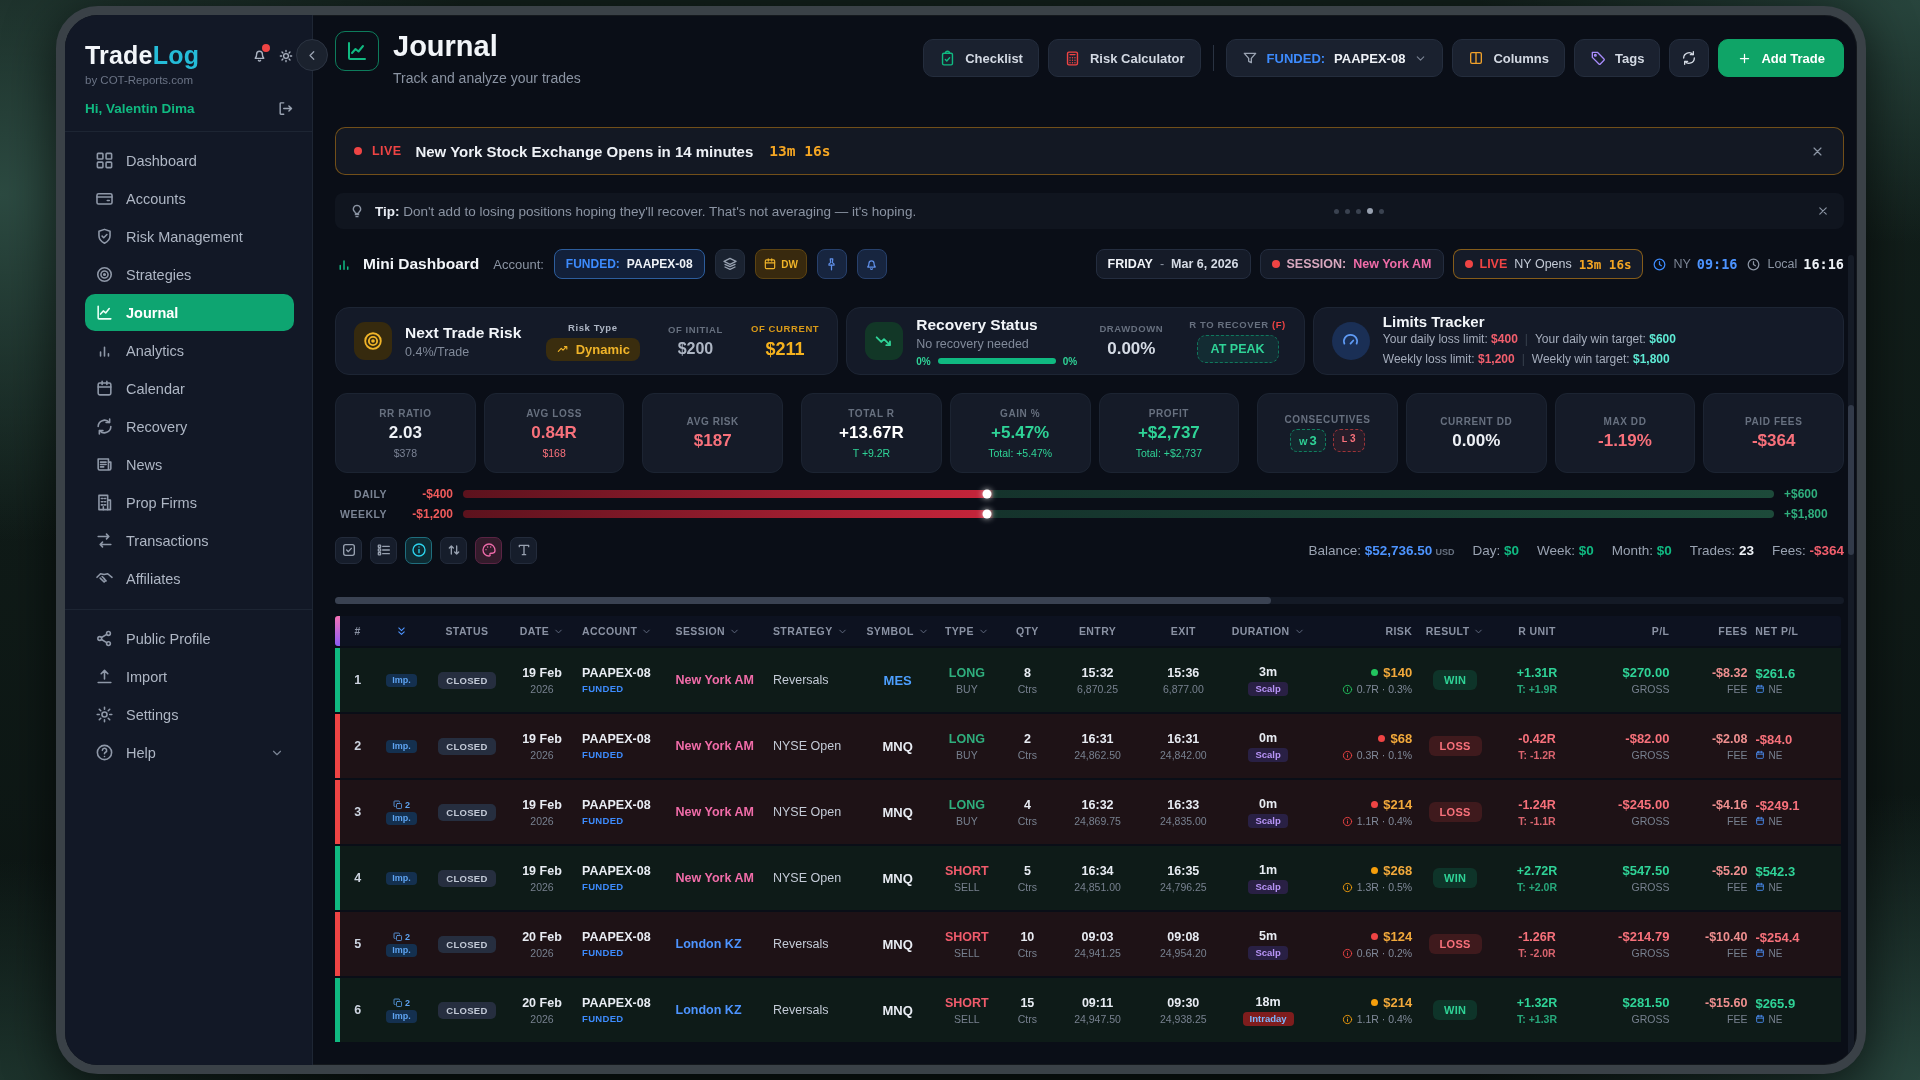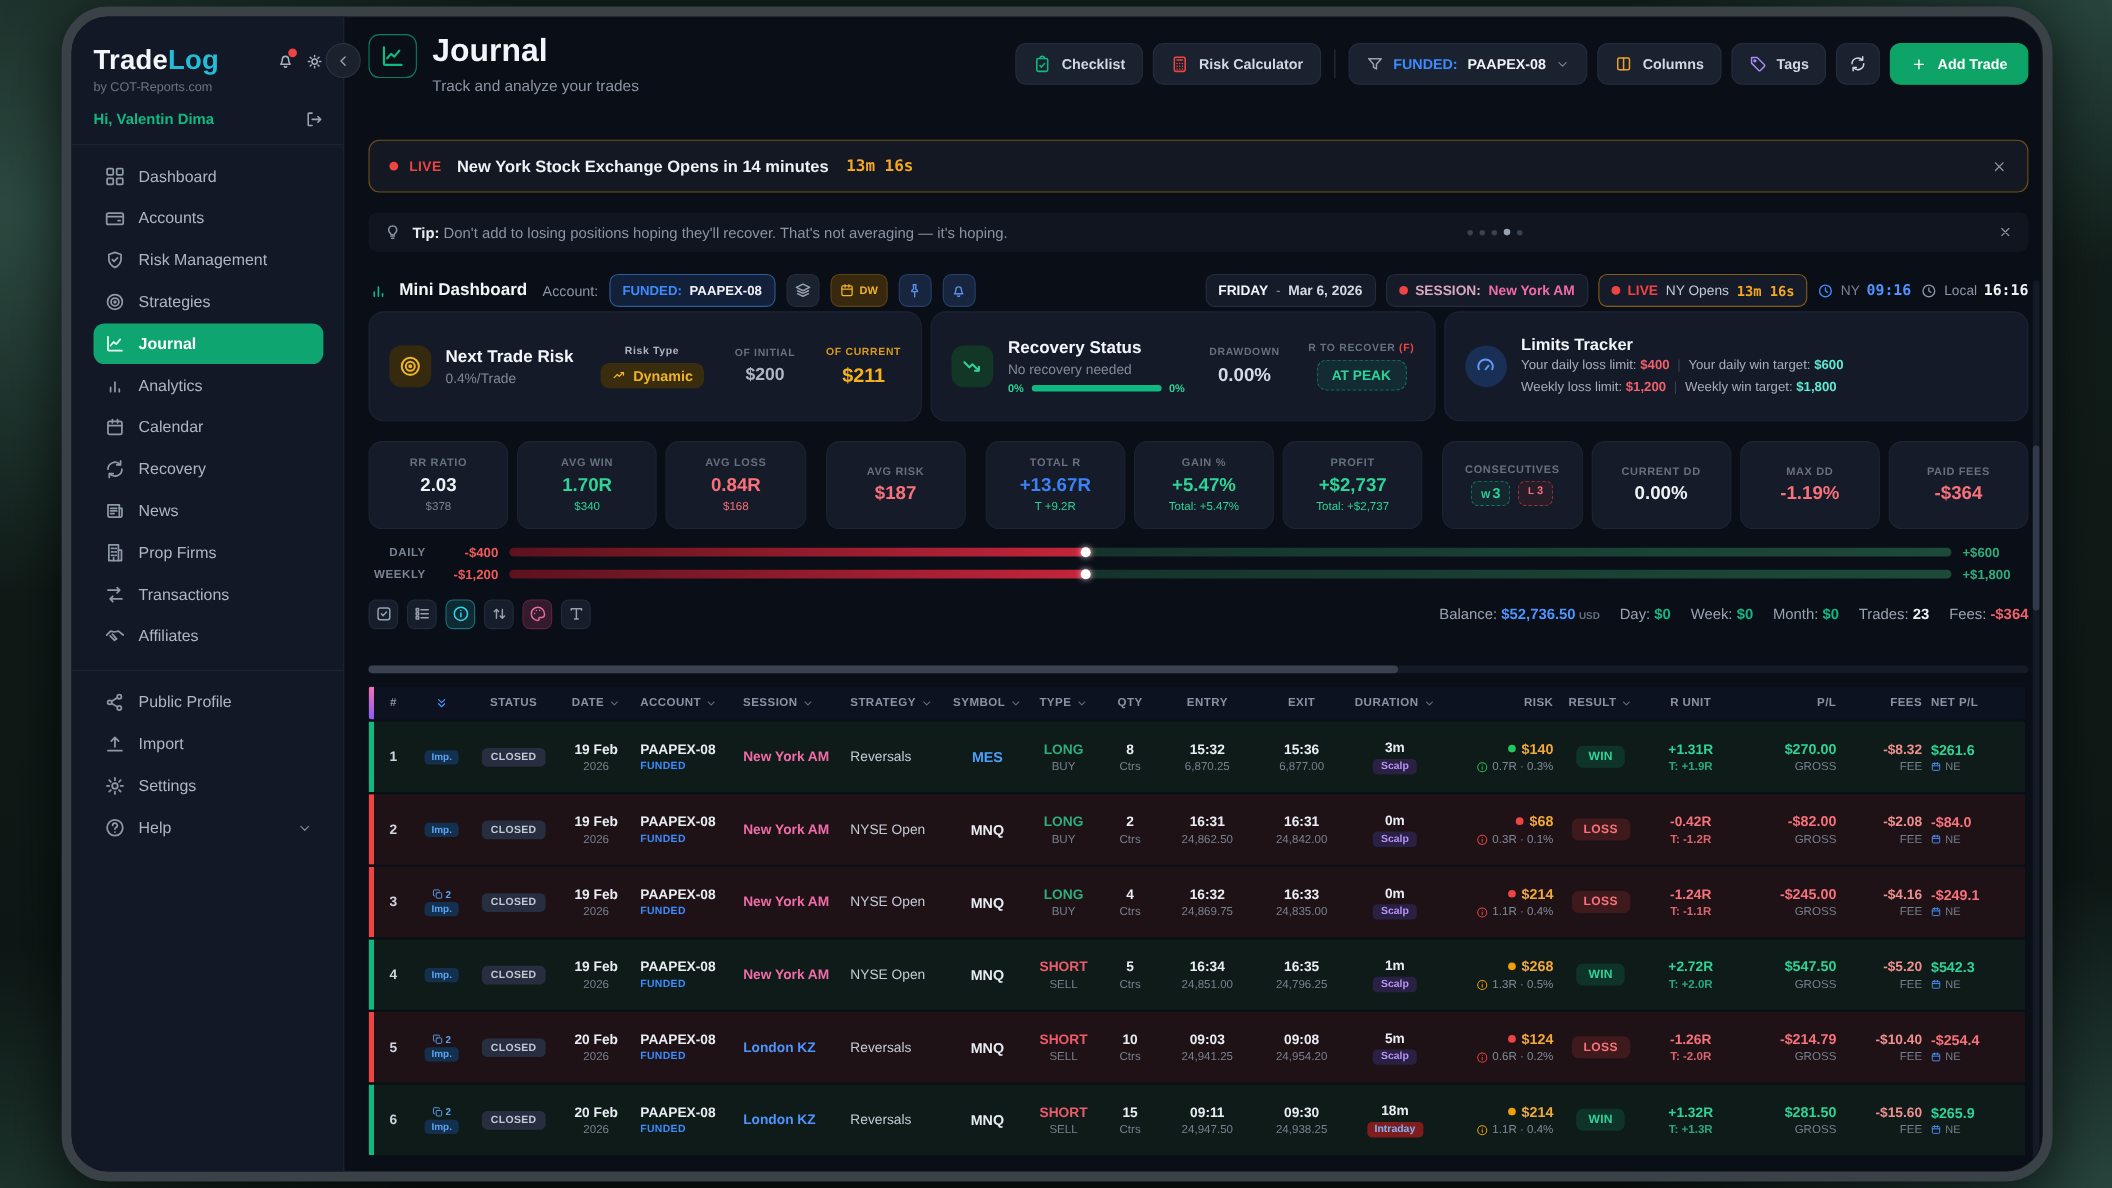--- a/index.html
+++ b/index.html
@@ -73,21 +73,21 @@
 .pill.sess .sv{color:#f06ca8;font-weight:800}
 .pill.livep{border-color:rgba(245,158,11,.5)}
 .pill.livep .lv{color:#ef4444;font-weight:800}
 .pill.livep .op{color:#c3cad6}
 .pill.livep .cd{font-family:"DejaVu Sans Mono",monospace;color:#f5a623;font-weight:700}
 .clockg{display:inline-flex;align-items:center;gap:6px;font-size:12.5px;color:#8b94a3}
 .clockg .tm{font-family:"DejaVu Sans Mono",monospace;font-weight:800;font-size:13.5px}
 .clockg.ny{color:#7b8494}.clockg.ny .ic{color:#3d8bfd}.clockg.ny .tm{color:#4d94ff}
 .clockg.loc .tm{color:#eef1f6}
 
-.cards{margin-top:2px;display:flex;gap:8px;height:100px}
+.cards{margin-top:26px;display:flex;gap:8px;height:68px}
 .card{background:#141a28;border:1px solid #1d2534;border-radius:14px;display:flex;align-items:center;padding:0 18px;gap:13px}
 .cicon{width:38px;height:38px;border-radius:11px;display:flex;align-items:center;justify-content:center}
 .cicon.amber{background:#362a0e;color:#f0b429}
 .cicon.green{background:#123727;color:#2fd397}
 .cicon.blue{background:#1a2f55;color:#5f9bf5;border-radius:50%}
 .ctit{font-size:15.5px;font-weight:800;color:#f2f5f9}
 .csub{font-size:12.5px;color:#818a9a;margin-top:3px}
 .lblu{font-size:9.5px;font-weight:700;letter-spacing:.6px;color:#67707f}
 .kv{display:flex;flex-direction:column;align-items:center;gap:5px}
 .dynbadge{background:#3a2d0e;border-radius:8px;padding:4px 10px;color:#f0b429;font-weight:800;font-size:13px;display:inline-flex;align-items:center;gap:6px}
@@ -674,36 +674,31 @@
       </div>
     </div>
 
     <div class="stats" id="stats-row">
         <div class="stat">
           <div class="l">RR RATIO</div>
           <div class="v" style="color:#eef1f6">2.03</div>
           <div class="s" style="color:#7a8294">$378</div>
         </div>
         <div class="stat">
-          <div class="l">AVG WIN</div>
-          <div class="v" style="color:#2fd397">1.70R</div>
-          <div class="s" style="color:#2fd397">$340</div>
-        </div>
-        <div class="stat">
           <div class="l">AVG LOSS</div>
           <div class="v" style="color:#f8717b">0.84R</div>
           <div class="s" style="color:#f8717b">$168</div>
         </div>
         <div class="stat gap">
           <div class="l">AVG RISK</div>
           <div class="v" style="color:#f8717b">$187</div>
         </div>
         <div class="stat gap">
           <div class="l">TOTAL R</div>
-          <div class="v" style="color:#3b82f6">+13.67R</div>
+          <div class="v" style="color:#ffffff">+13.67R</div>
           <div class="s" style="color:#2fd397">T +9.2R</div>
         </div>
         <div class="stat">
           <div class="l">GAIN %</div>
           <div class="v" style="color:#2fd397">+5.47%</div>
           <div class="s" style="color:#2fd397">Total: +5.47%</div>
         </div>
         <div class="stat">
           <div class="l">PROFIT</div>
           <div class="v" style="color:#2fd397">+$2,737</div>

